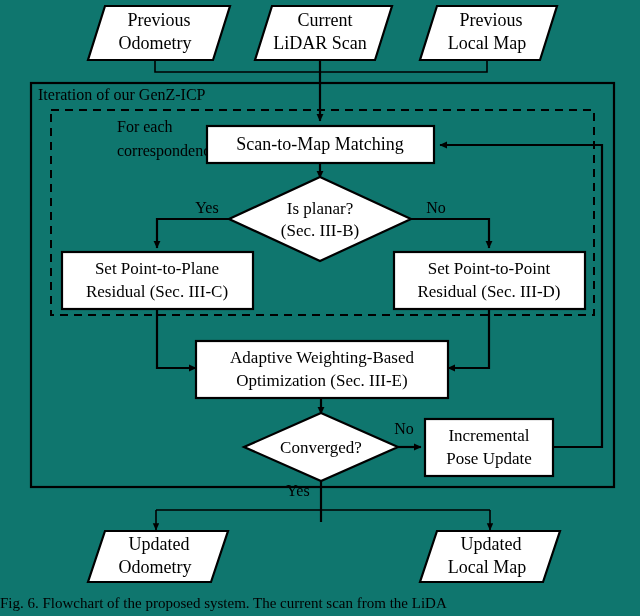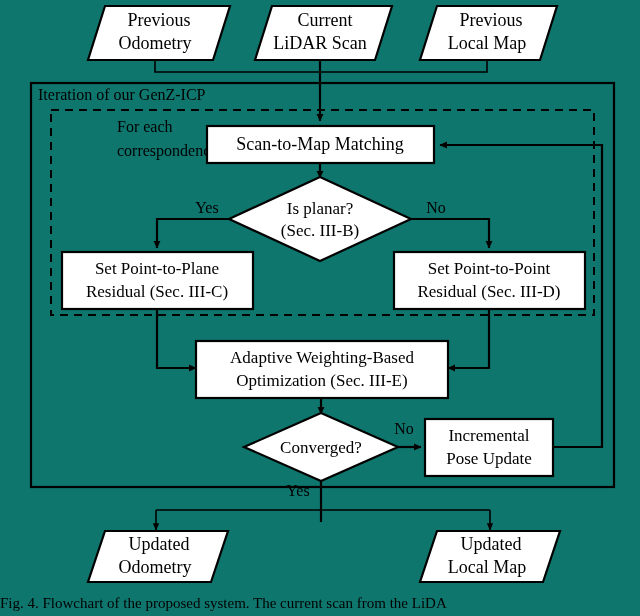--- a/index.html
+++ b/index.html
@@ -217,15 +217,15 @@
     </g>
 
     <g>
       <polygon class="shape" points="437,531 560,531 543,582 420,582"></polygon>
       <text class="node-text t18" x="491" y="546">Updated</text>
       <text class="node-text t18" x="487" y="569">Local Map</text>
     </g>
 
   </svg>
 
-  <div class="caption">Fig. 4.  Flowchart of the proposed system. The current scan from the LiDA</div>
+  <div class="caption">Fig. 6.  Flowchart of the proposed system. The current scan from the LiDA</div>
 
 </div>
 
 </body></html>

